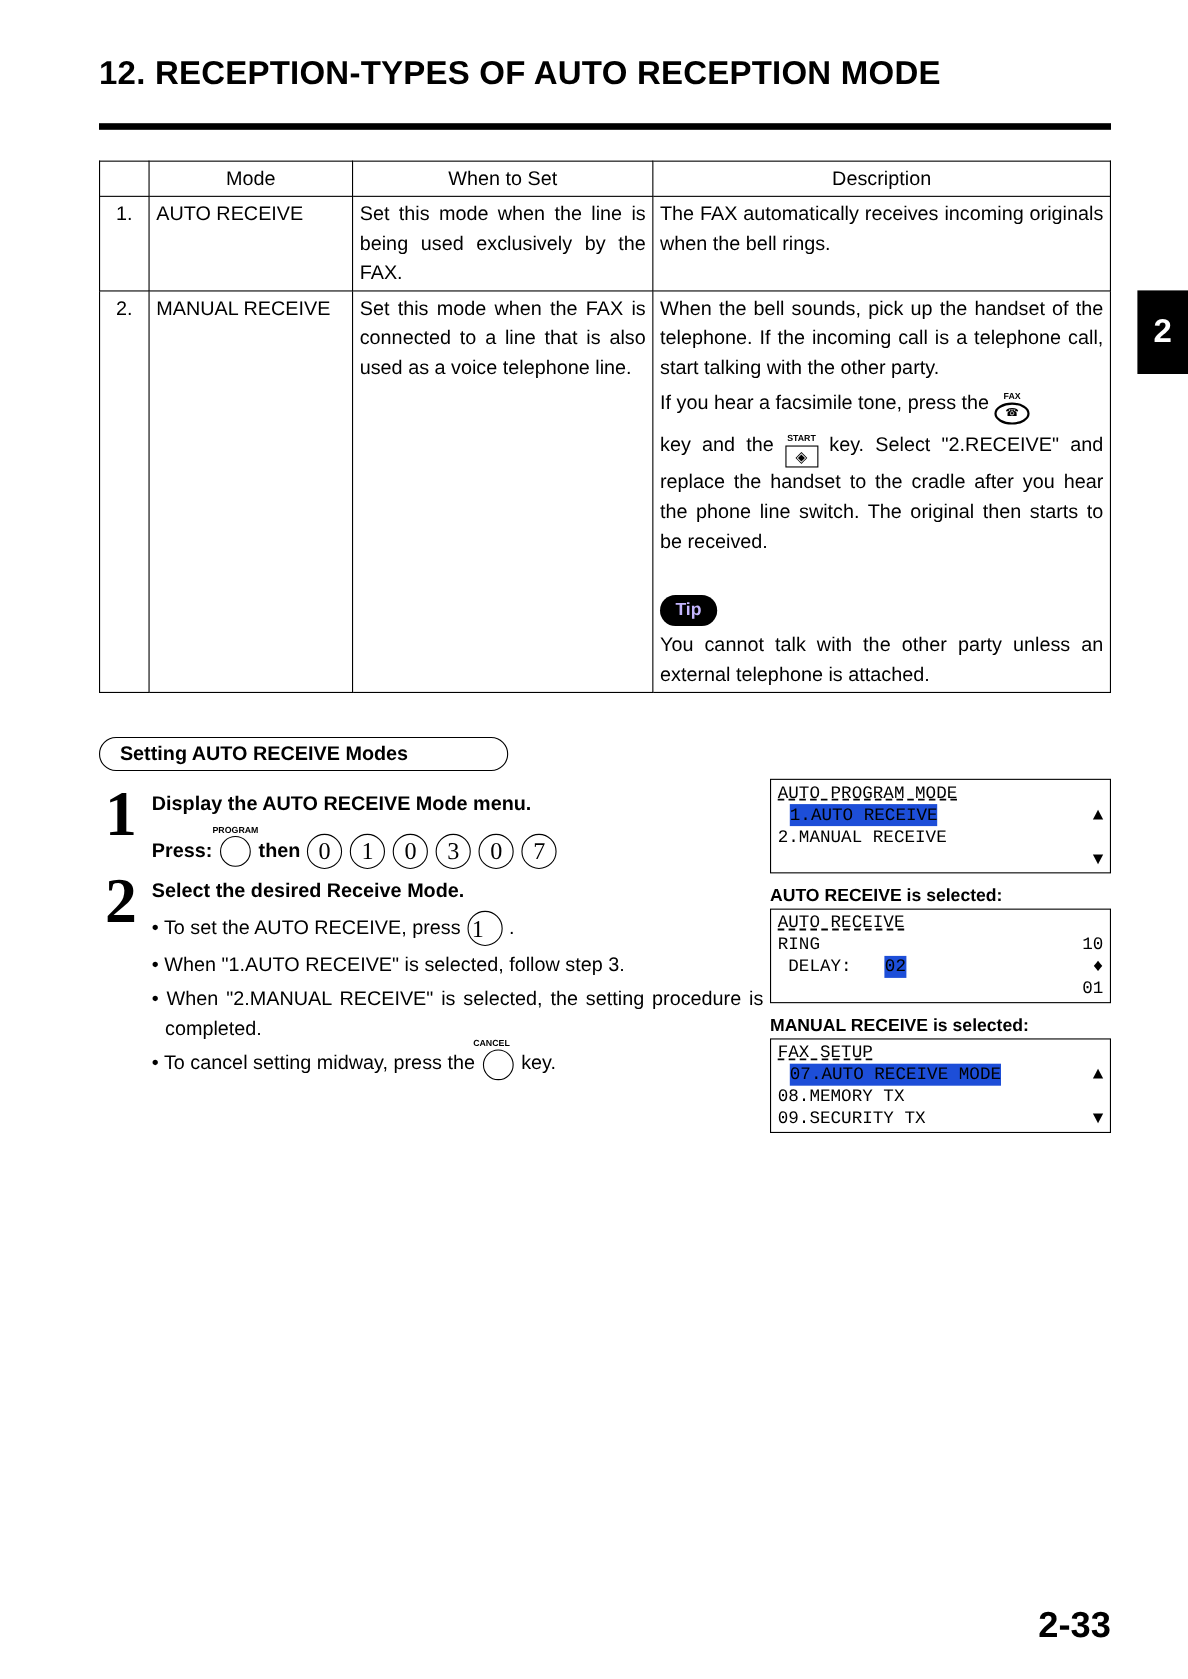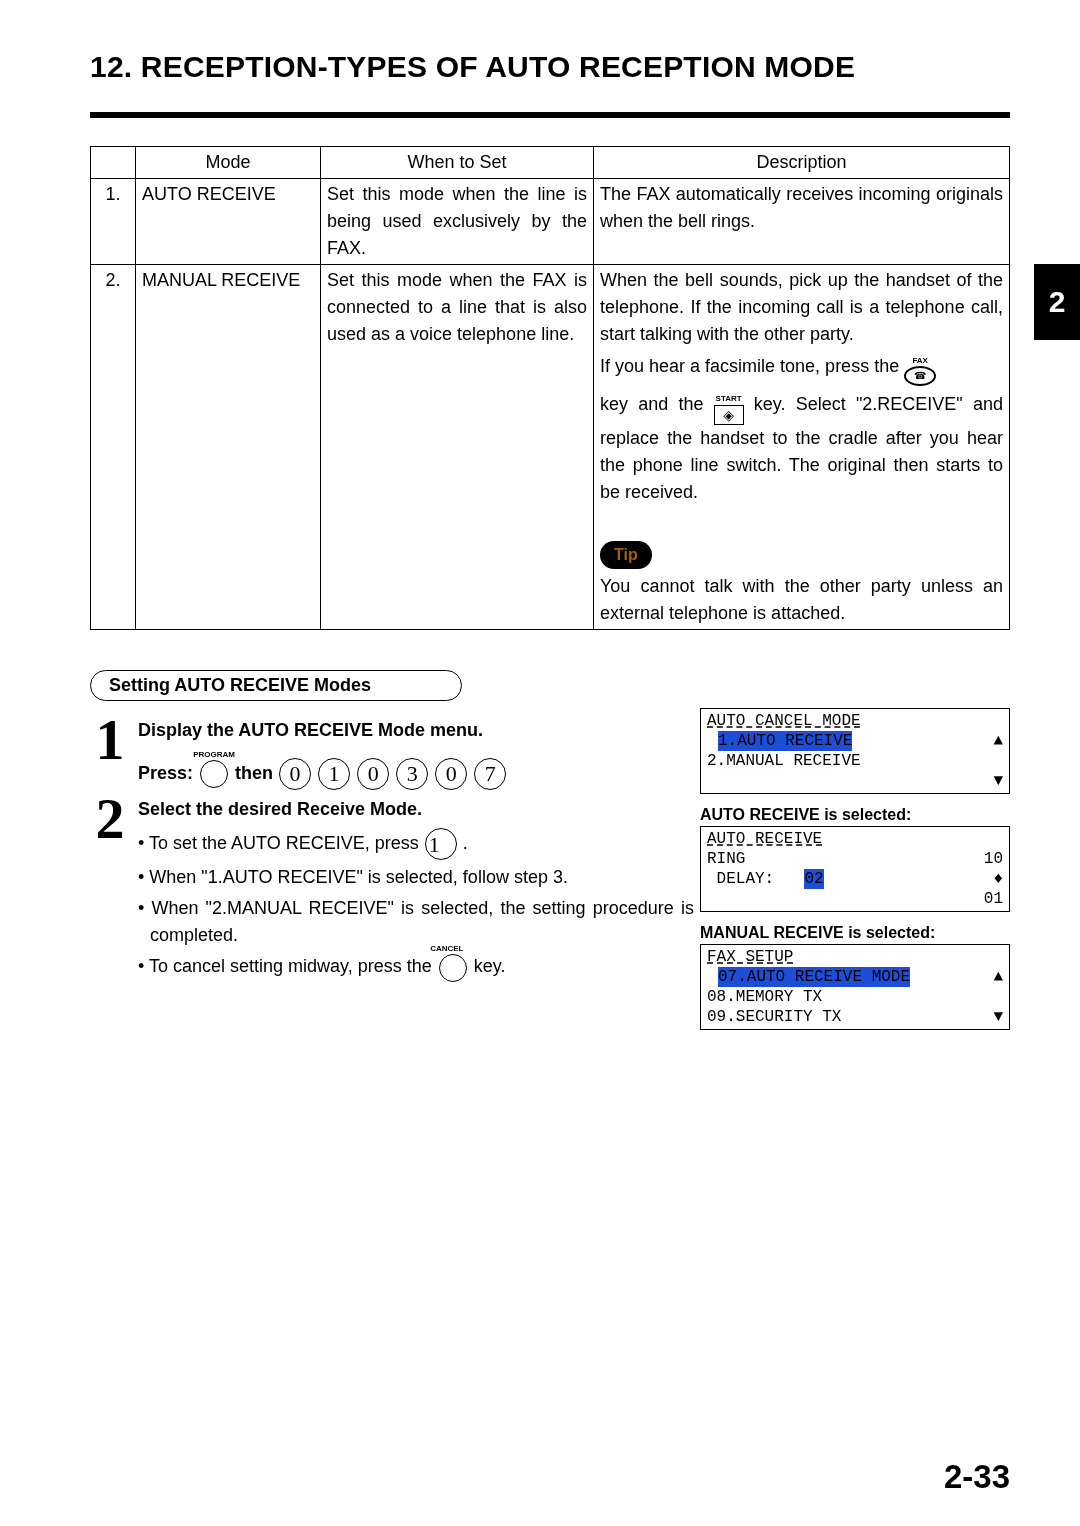--- a/index.html
+++ b/index.html
@@ -38,21 +38,21 @@
     font-weight: normal;
     text-align: center;
   }
   .num-col { width: 32px; text-align: center; }
   .mode-col { width: 172px; }
   .when-col { width: 260px; text-align: justify; }
   .desc-col { text-align: justify; }
   .tip-badge {
     display: inline-block;
     background: #000;
-    color: #a16207;
+    color: #c4b5fd;
     font-weight: bold;
     border-radius: 14px;
     padding: 2px 14px;
     font-size: 16px;
     margin: 8px 0 4px 0;
   }
   .key-oval {
     display: inline-flex;
     align-items: center;
     justify-content: center;
@@ -253,21 +253,21 @@
             </span>
             <span> key.</span>
           </li>
         </ul>
       </div>
     </div>
   </div>
 
   <div class="setting-right">
     <div class="lcd">
-      <div class="row"><span class="underline">AUTO CANCEL MODE</span><span></span></div>
+      <div class="row"><span class="underline">AUTO PROGRAM MODE</span><span></span></div>
       <div class="row"><span class="hl">1.AUTO RECEIVE</span><span>▲</span></div>
       <div class="row"><span>2.MANUAL RECEIVE</span></div>
       <div class="row"><span></span><span>▼</span></div>
     </div>
 
     <div class="right-head">AUTO RECEIVE is selected:</div>
     <div class="lcd">
       <div class="row"><span class="underline">AUTO RECEIVE</span><span></span></div>
       <div class="row"><span>RING</span><span>10</span></div>
       <div class="row"><span><span> DELAY:</span>&nbsp;&nbsp;<span class="hl">02</span></span><span>♦</span></div>

